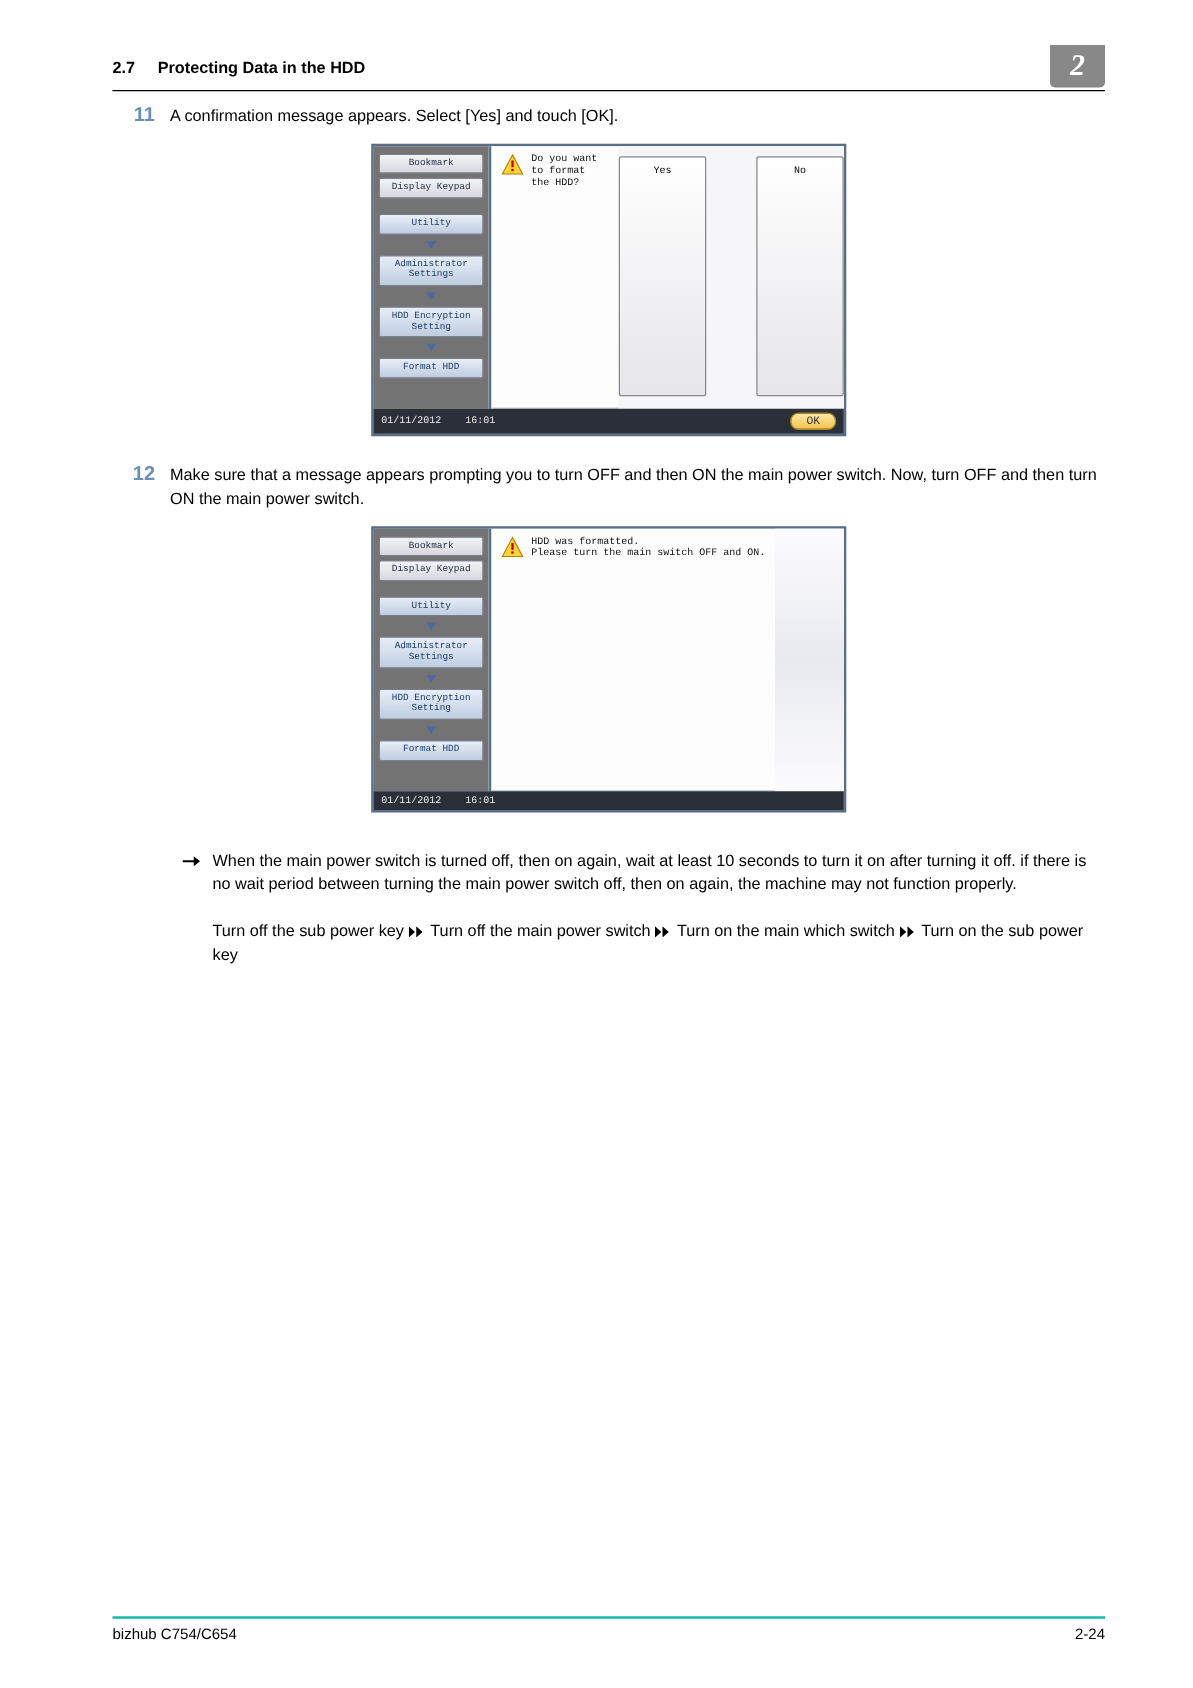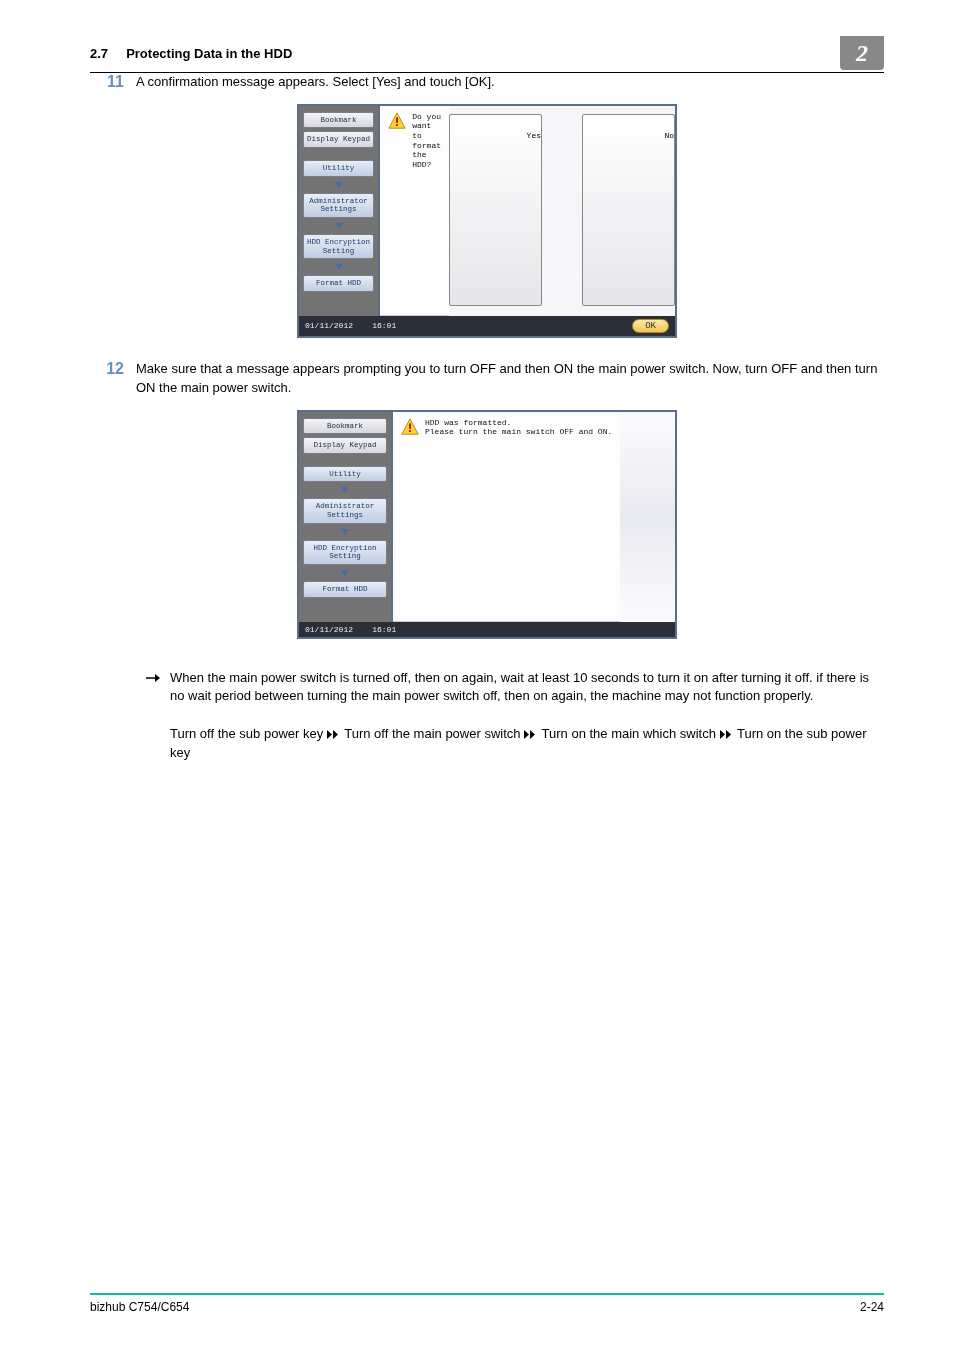--- a/index.html
+++ b/index.html
@@ -37,20 +37,21 @@
       font-size: 24px;
       font-weight: bold;
       font-style: italic;
       font-family: Georgia, serif;
       border-radius: 0 0 4px 4px;
       margin-top: -4px;
     }
     .step {
       display: flex;
       margin-bottom: 8px;
+      margin-top: 11px;
     }
     .step-num {
       width: 46px;
       text-align: right;
       font-size: 16px;
       font-weight: bold;
       color: #6a8fb7;
       padding-right: 12px;
       flex-shrink: 0;
     }
@@ -135,23 +136,23 @@
       background: linear-gradient(#fcfcfe 0%, #e9eaf0 50%, #fcfcfe 100%);
     }
     .yn-row {
       display: flex;
       justify-content: center;
       gap: 40px;
       padding: 8px 0 10px 0;
       background: #f6f6f8;
     }
     .yn-btn {
-      width: 93px;
-      padding: 16px 0;
-      text-align: right;
+      width: 70px;
+      padding: 6px 0;
+      text-align: center;
       border: 1px solid #888;
       border-radius: 2px;
       background: linear-gradient(#fff,#e6e6ea);
       font-size: 8px;
       font-family: "Courier New", monospace;
     }
     .device-status {
       background: #2a2f3a;
       color: #eee;
       display: flex;

